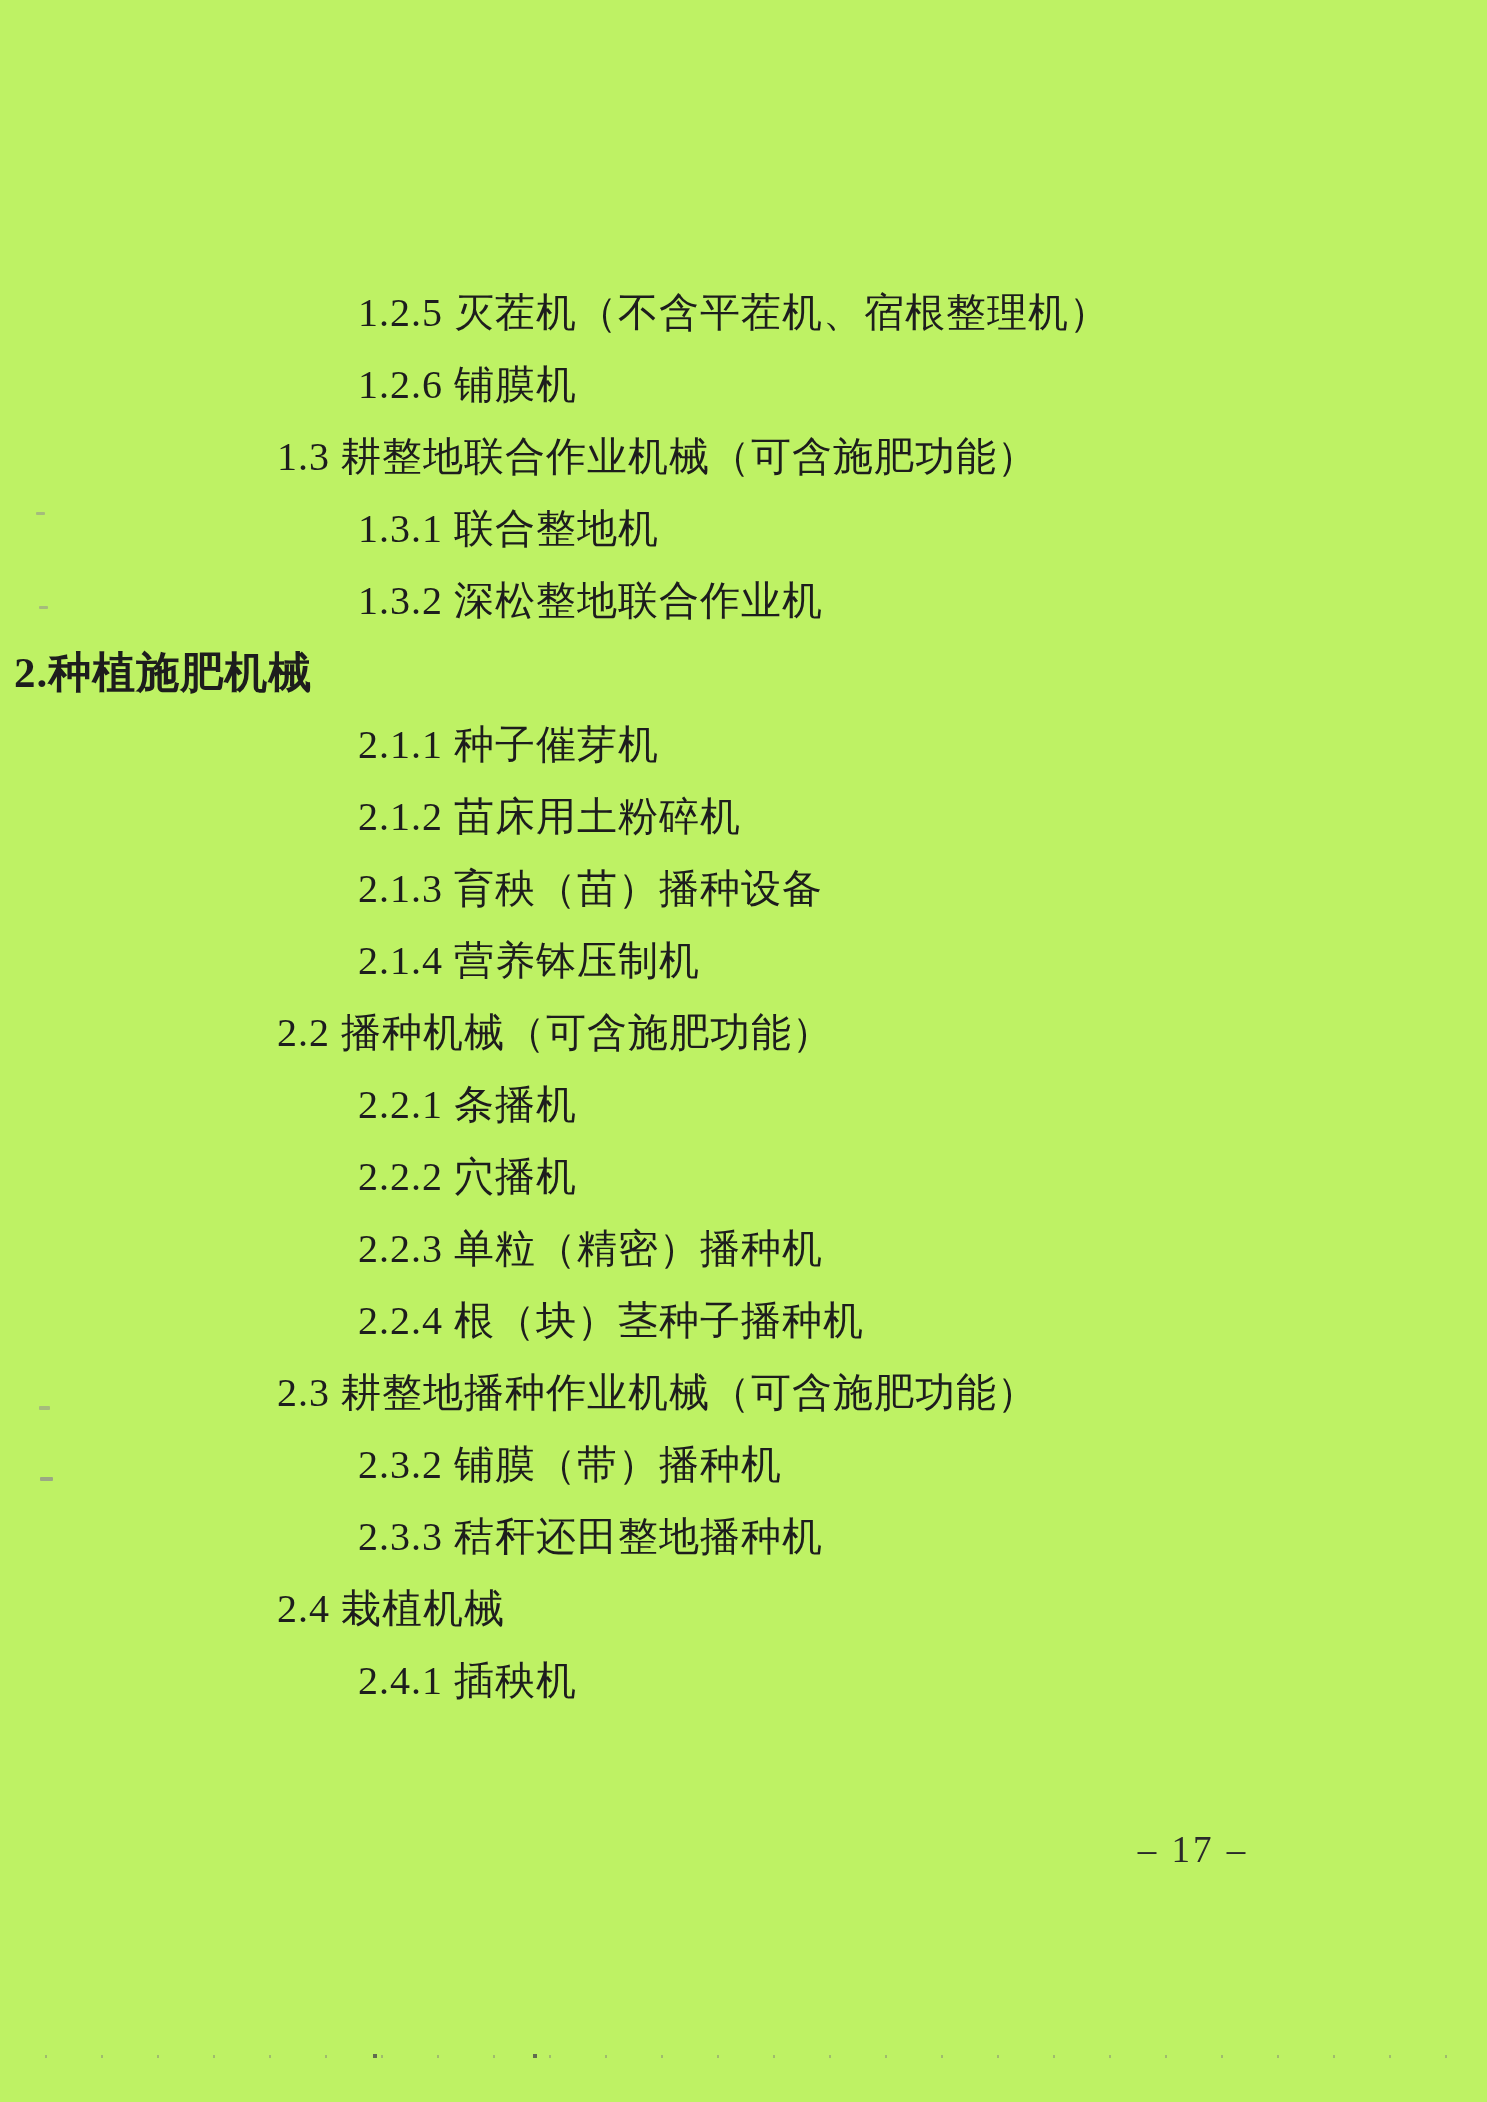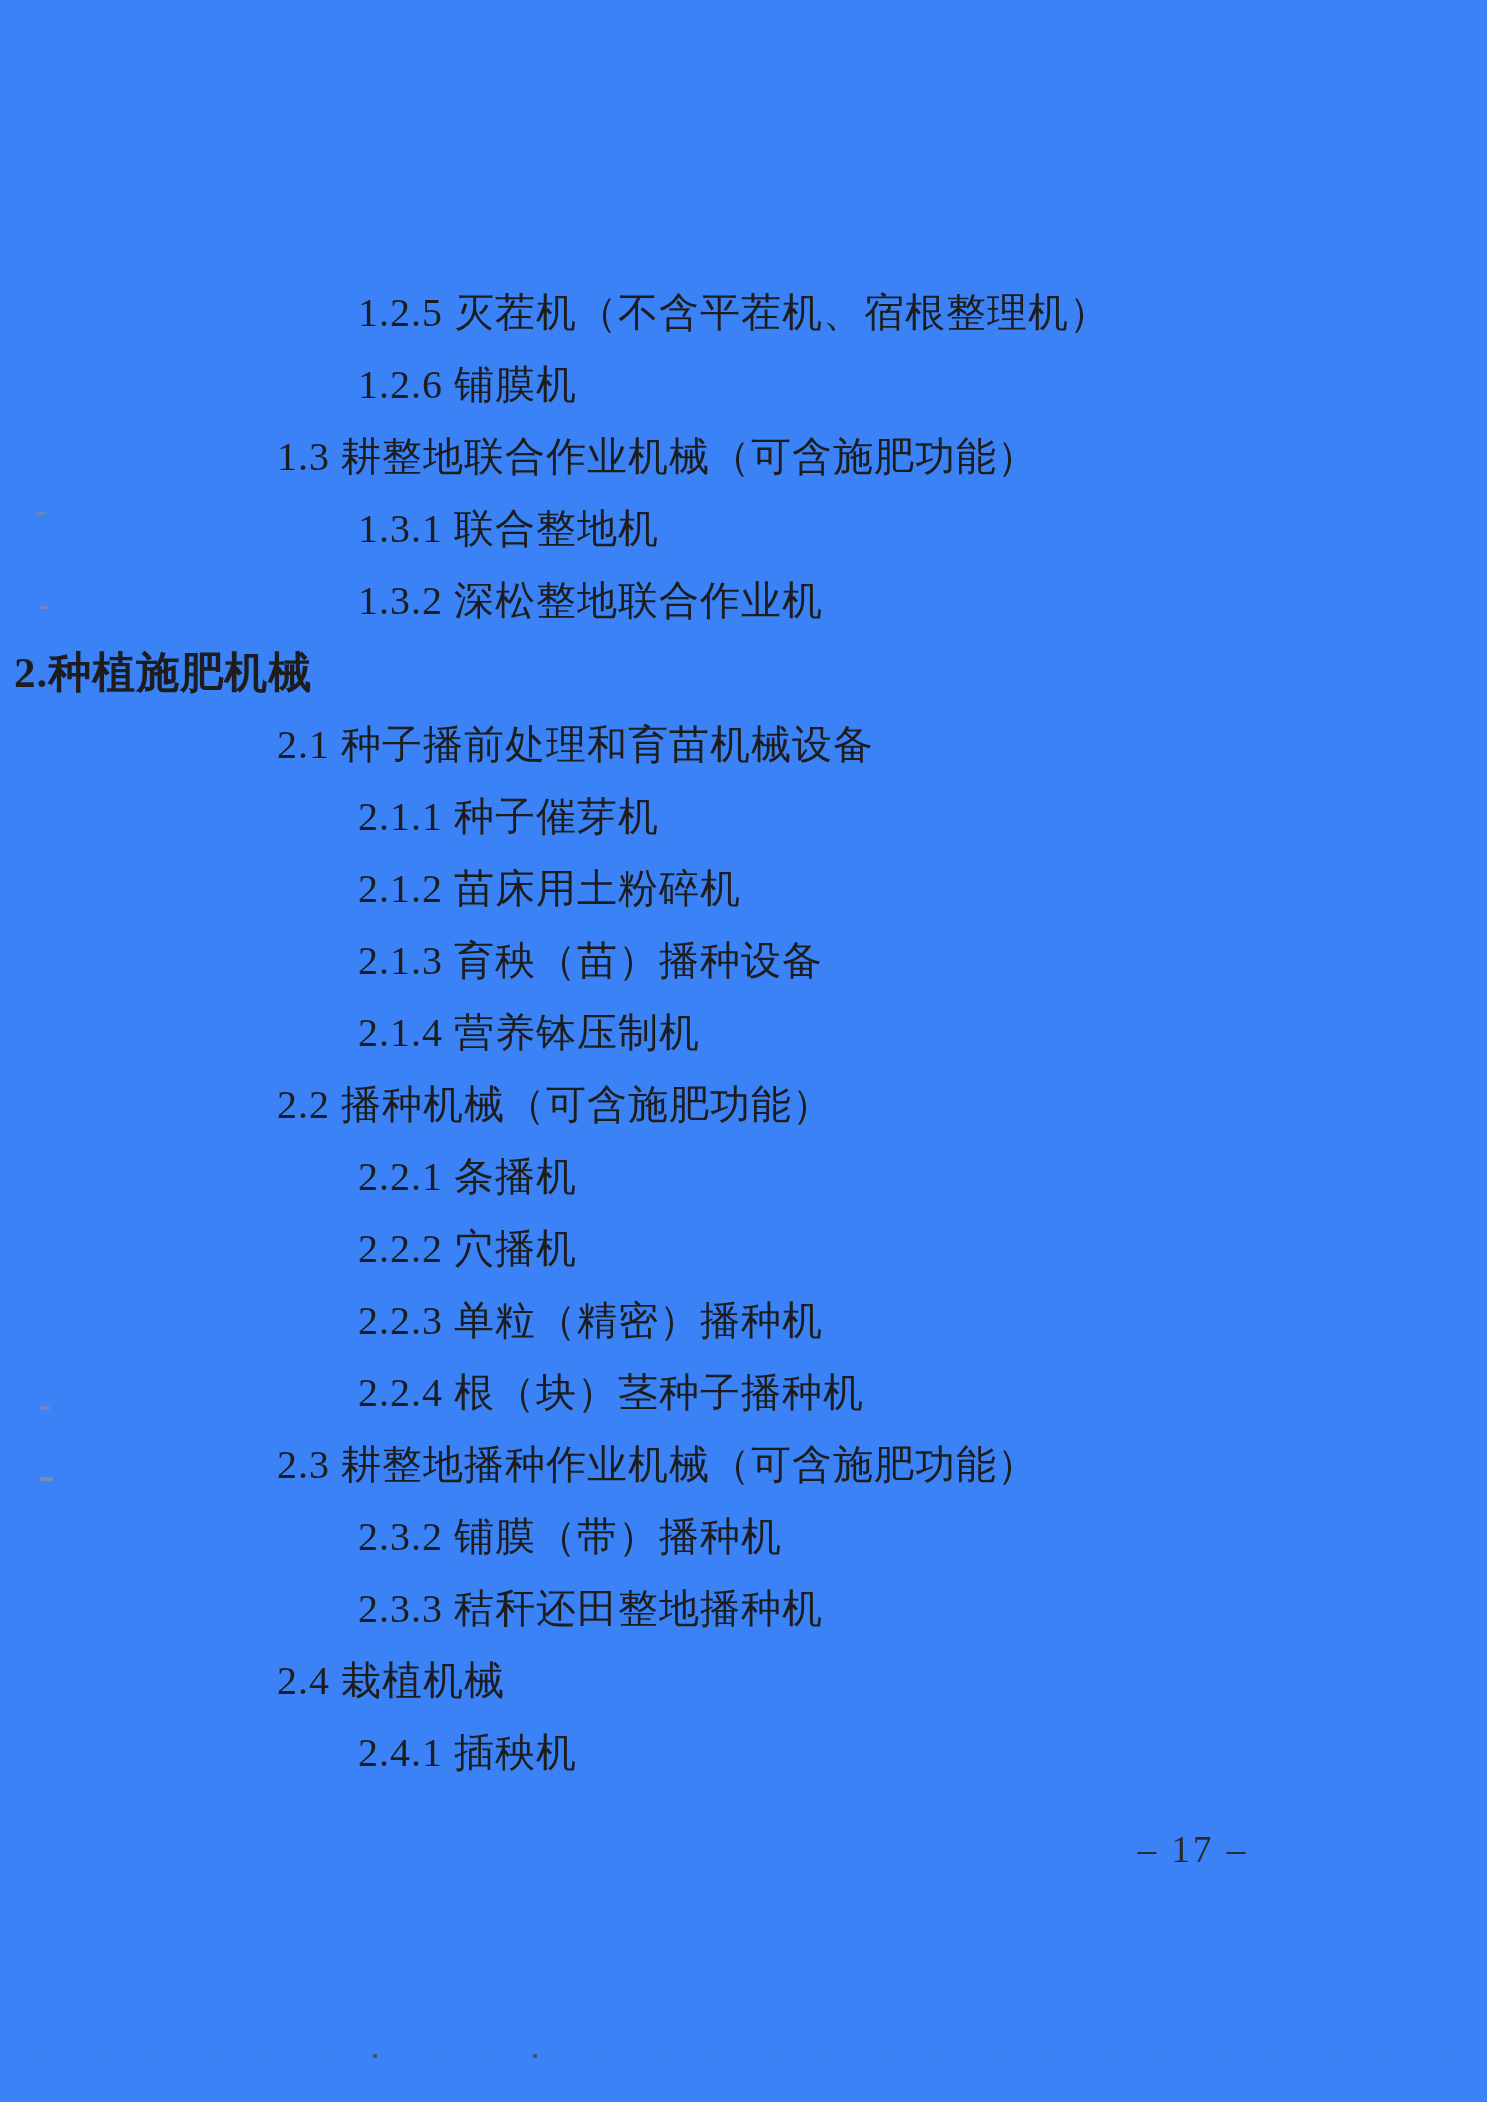--- a/index.html
+++ b/index.html
@@ -4,21 +4,21 @@
 <style>
   html, body {
     margin: 0;
     padding: 0;
     background: #ffffff;
   }
   .page {
     position: relative;
     width: 1487px;
     height: 2102px;
-    background: #3b82f6;
+    background: #bef264;
     overflow: hidden;
     font-family: "Liberation Serif", "DejaVu Serif", serif;
     color: #1d1d1d;
   }
   .outline {
     position: absolute;
     top: 277px;
     left: 0;
     width: 100%;
   }
@@ -80,21 +80,20 @@
 <body>
 
 <div class="page">
   <div class="outline" id="doc-lines">
       <div class="line level-3">1.2.5 灭茬机（不含平茬机、宿根整理机）</div>
       <div class="line level-3">1.2.6 铺膜机</div>
       <div class="line level-2">1.3 耕整地联合作业机械（可含施肥功能）</div>
       <div class="line level-3">1.3.1 联合整地机</div>
       <div class="line level-3">1.3.2 深松整地联合作业机</div>
       <div class="line level-1 bold">2.种植施肥机械</div>
-      <div class="line level-2">2.1 种子播前处理和育苗机械设备</div>
       <div class="line level-3">2.1.1 种子催芽机</div>
       <div class="line level-3">2.1.2 苗床用土粉碎机</div>
       <div class="line level-3">2.1.3 育秧（苗）播种设备</div>
       <div class="line level-3">2.1.4 营养钵压制机</div>
       <div class="line level-2">2.2 播种机械（可含施肥功能）</div>
       <div class="line level-3">2.2.1 条播机</div>
       <div class="line level-3">2.2.2 穴播机</div>
       <div class="line level-3">2.2.3 单粒（精密）播种机</div>
       <div class="line level-3">2.2.4 根（块）茎种子播种机</div>
       <div class="line level-2">2.3 耕整地播种作业机械（可含施肥功能）</div>

